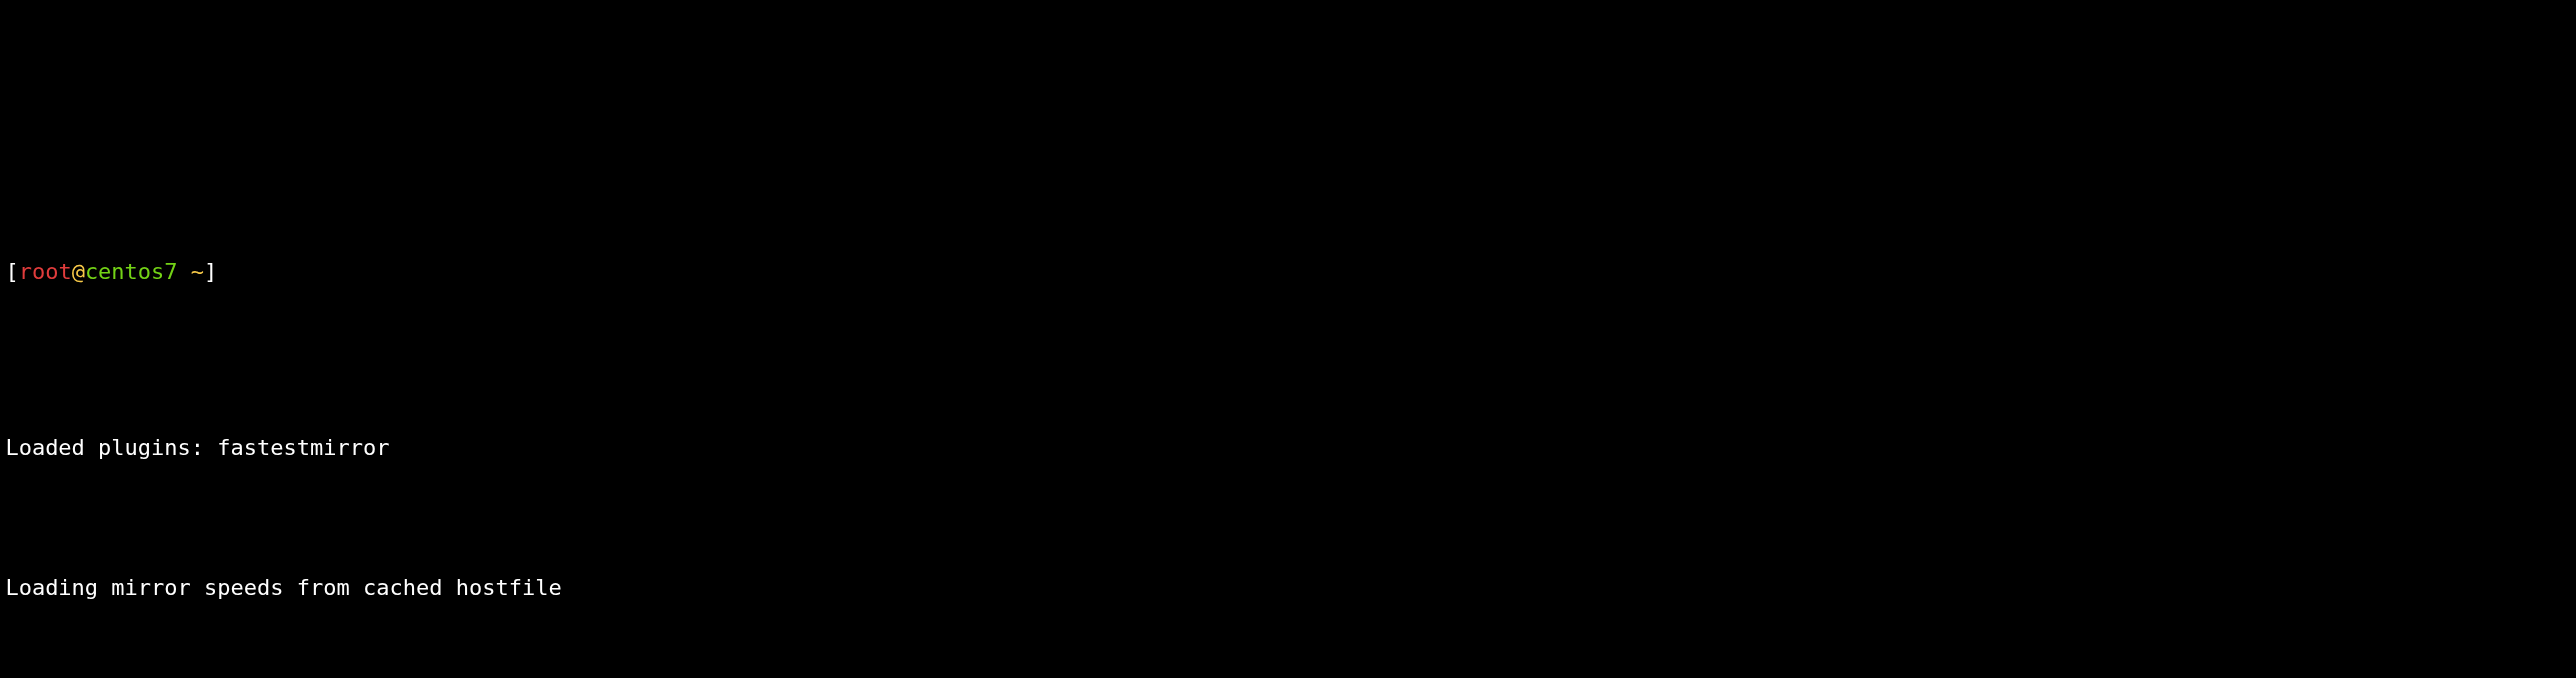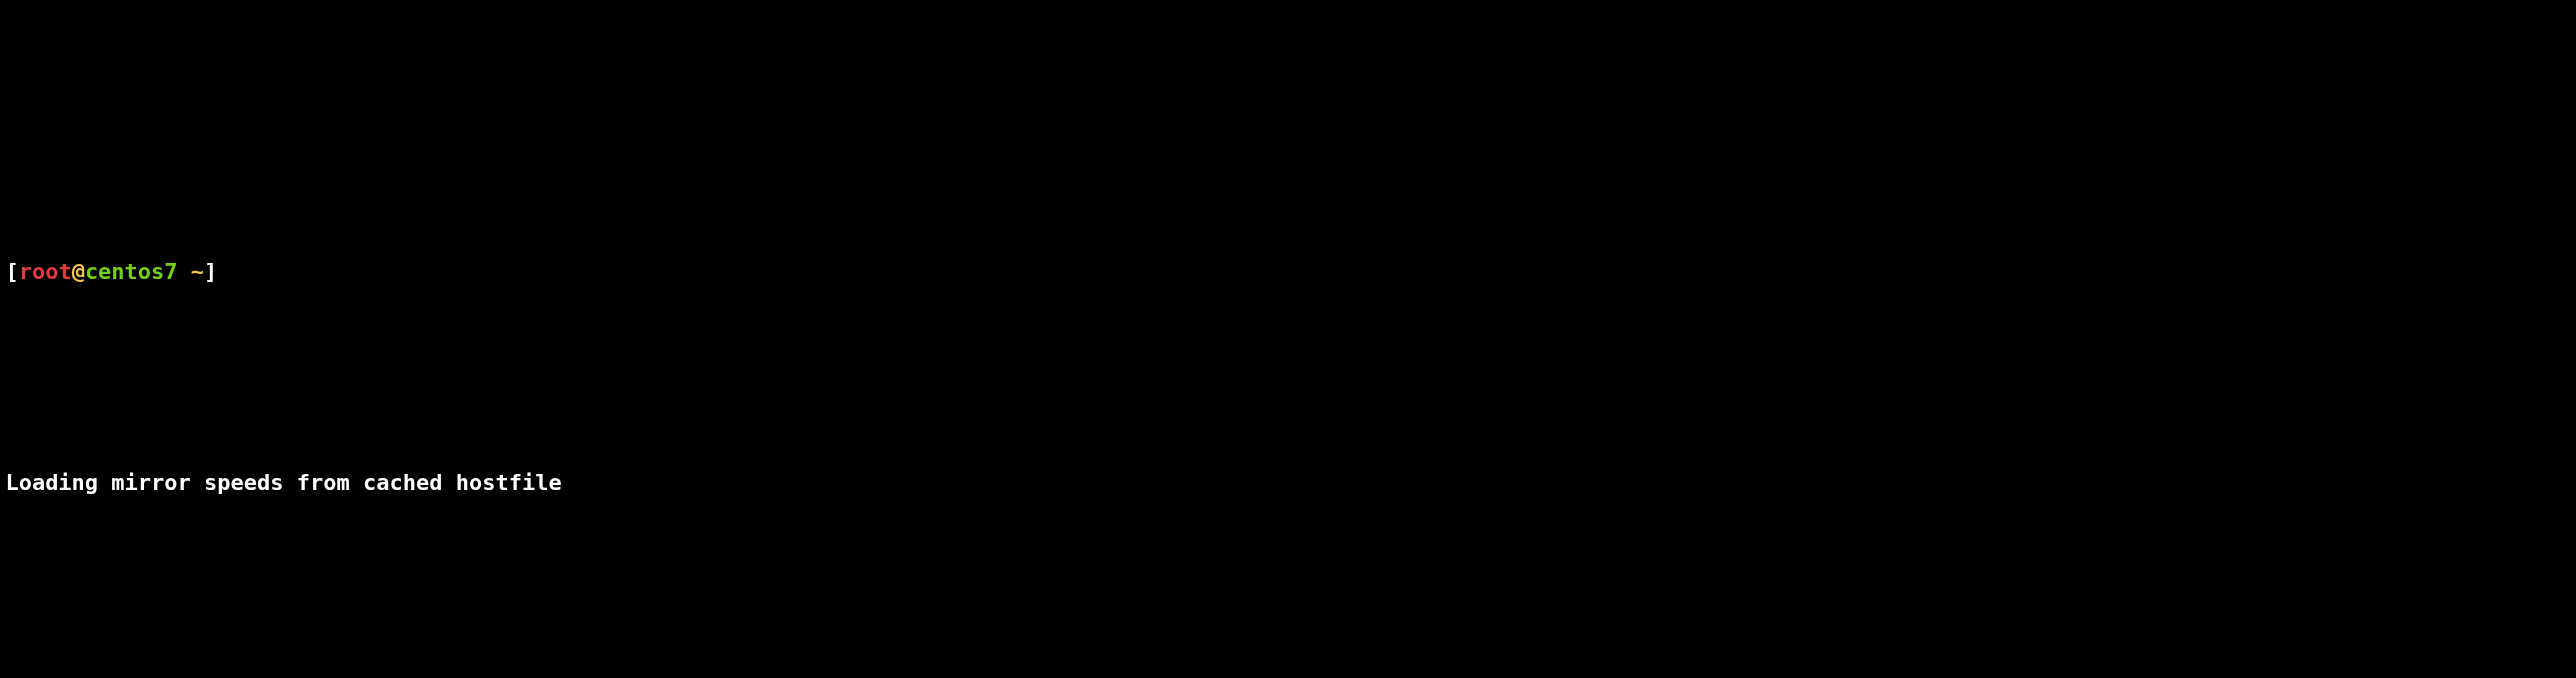--- a/index.html
+++ b/index.html
@@ -7,36 +7,37 @@
       background: #000;
       color: #fff;
       font-family: "DejaVu Sans Mono", "Liberation Mono", Consolas, monospace;
       font-size: 22px;
       line-height: 1.6;
       white-space: pre;
       padding: 7.3px 5.4px;
       width: 2576px;
     }
     .term { width: 100%; }
-    .line { display: block; font-weight: bold; }
+    .line { display: block; }
     .white { color: #ffffff; }
     .red { color: #e03c3c; }
     .green { color: #73d216; }
     .yellow { color: #f7c948; }
   </style>
 </head>
 <body>
 
 
 
 <div class="term">
 
   <span class="line"><span class="white">[</span><span class="red">root</span><span class="yellow">@</span><span class="green">centos7</span><span class="white"> </span><span class="yellow">~</span><span class="white">]</span></span>
 
 
+  <span class="line white">Loaded plugins: fastestmirror</span>
 
   <span class="line white">Loading mirror speeds from cached hostfile</span>
 
   
 
   
 
   
 
   

